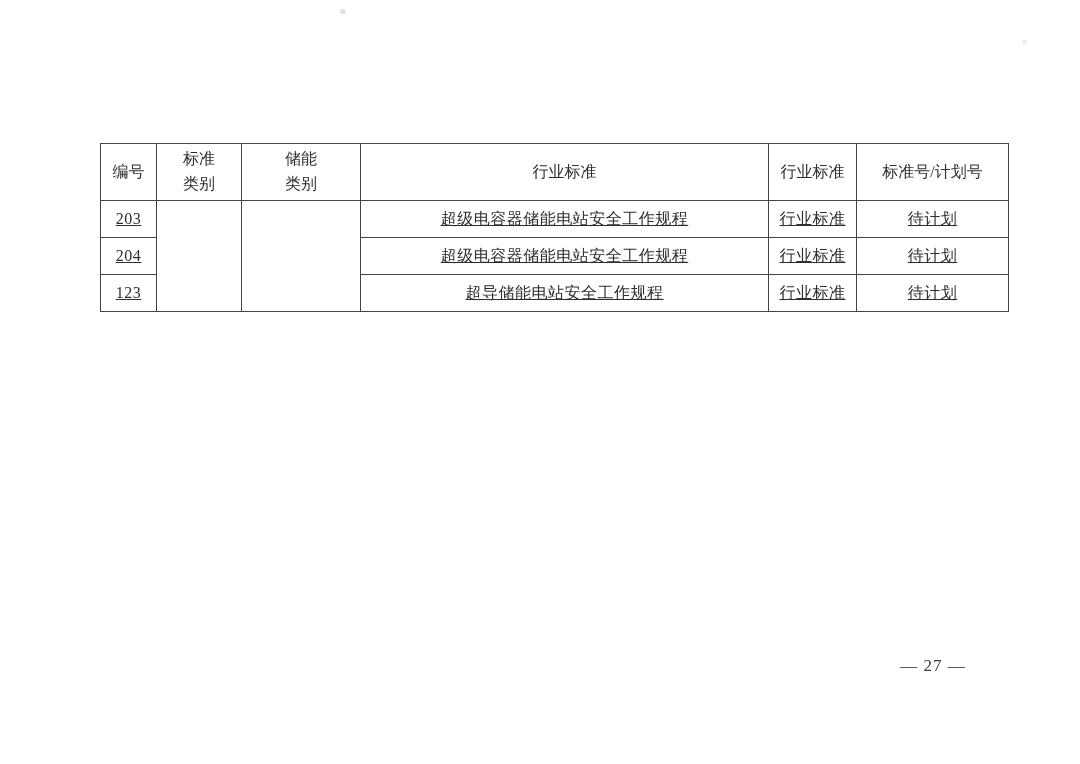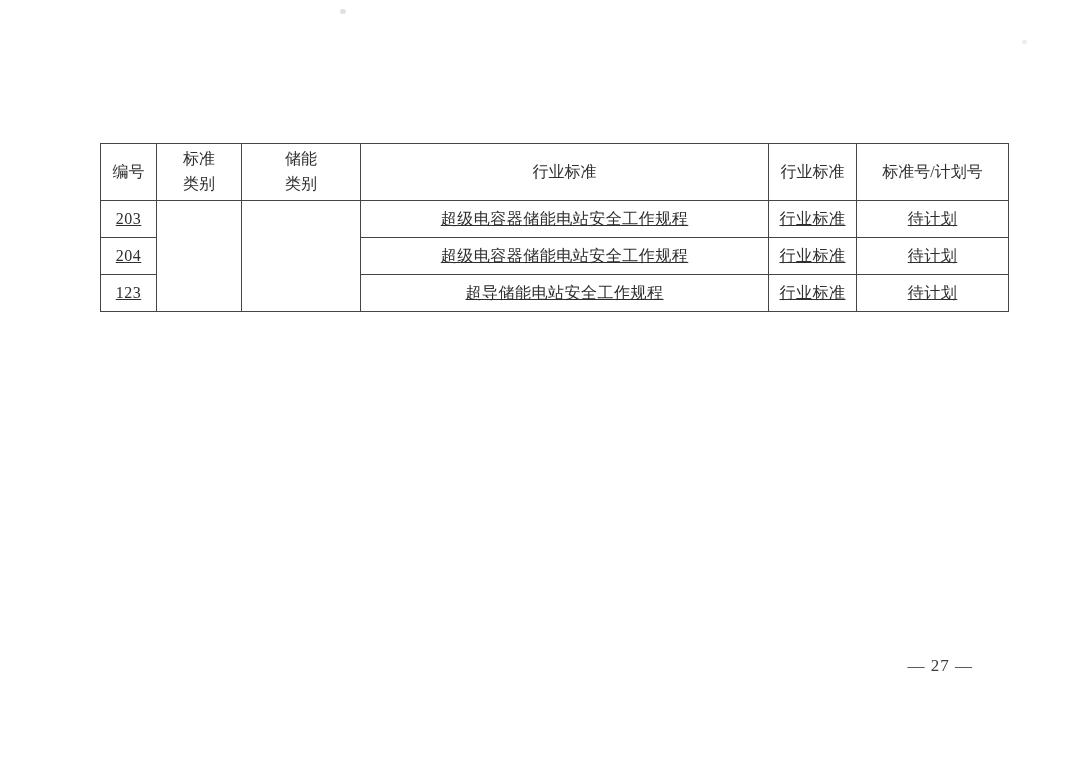--- a/index.html
+++ b/index.html
@@ -63,21 +63,21 @@
     padding-left: 10px;
     letter-spacing: .5px;
   }
   .type-cell, .plan-cell { letter-spacing: .5px; }
 
   .page-number {
     position: absolute;
     left: 893px;
     top: 656px;
     width: 80px;
-    text-align: right;
+    text-align: center;
     font-size: 17px;
     color: #3c3c3c;
     letter-spacing: 1px;
     white-space: nowrap;
   }
 </style>
 </head>
 <body>
 
 <div class="page">

